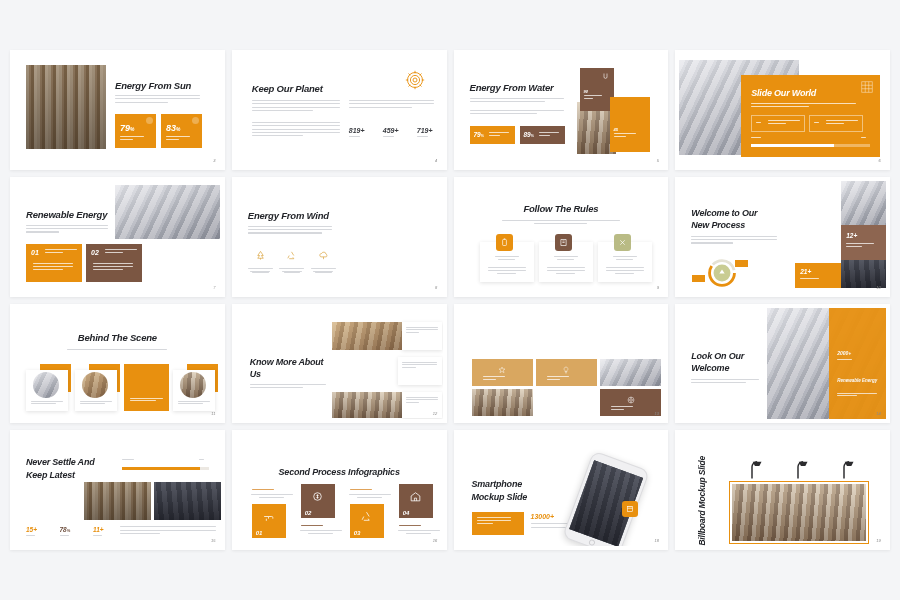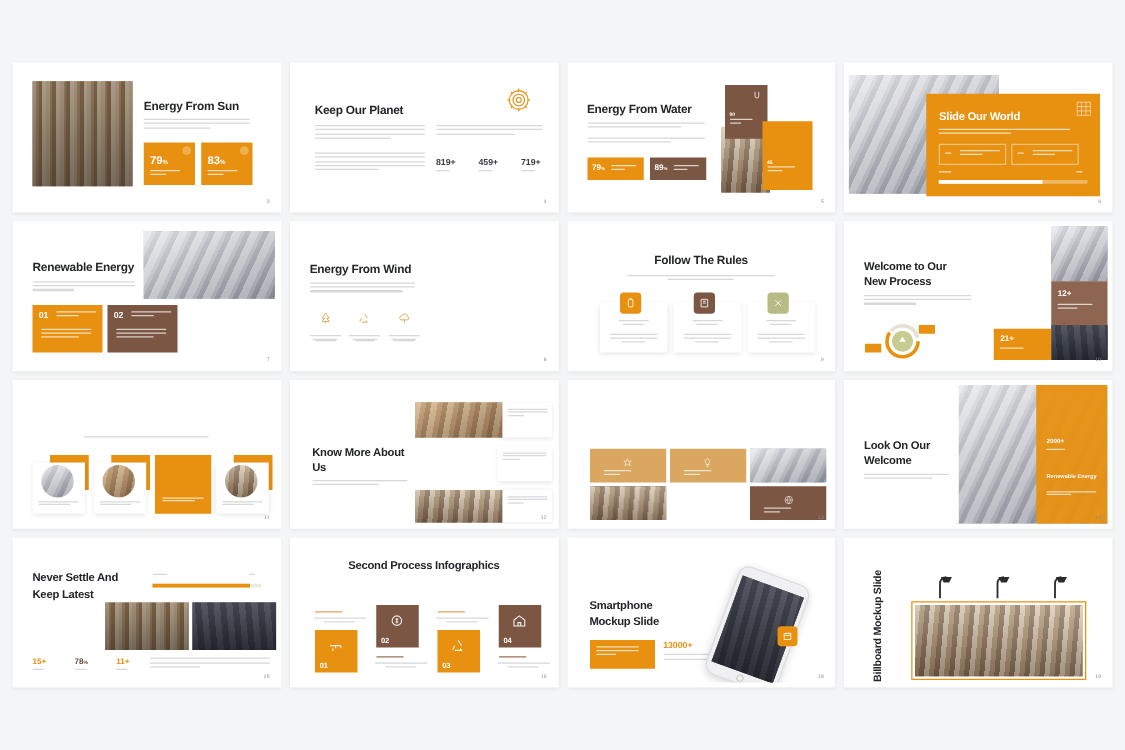--- a/index.html
+++ b/index.html
@@ -10,20 +10,21 @@
     overflow: hidden;
   }
   .grid {
     position: absolute;
     left: 10px; top: 50px;
     width: 880px; height: 500px;
     display: grid;
     grid-template-columns: repeat(4, 1fr);
     grid-template-rows: repeat(4, 1fr);
     gap: 7px 7px;
+    font-style: italic;
   }
   .slide {
     background: #ffffff;
     position: relative;
     overflow: hidden;
     box-shadow: 0 1px 3px rgba(0,0,0,0.07);
   }
   .inner {
     position: absolute;
     left: 4px; top: 4px; right: 4px; bottom: 4px;
@@ -458,20 +459,21 @@
         <path d="M18 14l3 4.5h-6z" fill="#fff"></path>
       </svg>
       <div class="orange" style="position:absolute;left:13px;top:94px;width:13px;height:7px;"></div>
       <div class="orange" style="position:absolute;left:56px;top:79px;width:13px;height:7px;"></div>
       <div class="pg">10</div>
     </div>
   </div>
 
   <div class="slide">
     <div class="inner">
+      <div class="h1" style="position:absolute;left:0;right:0;top:24px;font-size:9.5px;text-align:center;">Behind The Scene</div>
       <div class="lorem" style="position:absolute;left:53px;top:41px;width:100px;">
           <span style="width:100%"></span>
         </div>
 
       <div style="position:absolute;left:12px;top:56px;width:45px;height:47px;">
         <div class="orange" style="position:absolute;left:14px;top:0;width:31px;height:28px;"></div>
         <div class="card-sh" style="position:absolute;left:0;top:6px;width:42px;height:41px;">
           <div class="ph p-office circ" style="position:absolute;left:7px;top:2px;width:26px;height:26px;"></div>
           <div class="gtxt" style="position:absolute;left:5px;top:31px;width:32px;">
               <span></span>
@@ -659,21 +661,21 @@
           <span></span>
           <span></span>
           <span style="width:42%"></span>
         </div>
       <div class="pg">15</div>
     </div>
   </div>
 
   <div class="slide">
     <div class="inner">
-      <div class="h1" style="position:absolute;left:0;right:0;top:12px;font-size:9px;text-align:center;line-height:1.4;padding:0 40px;">Second Process Infographics</div>
+      <div class="h1" style="position:absolute;left:0;right:0;top:32px;font-size:9px;text-align:center;line-height:1.4;padding:0 40px;">Second Process Infographics</div>
 
       <div style="position:absolute;left:13px;top:55px;width:46px;">
         <div class="gtxt" style="width:40px;margin:0 auto;">
             <span style="background:#e0a35a"></span>
           </div>
         <div class="gtxt" style="width:42px;margin:4px auto 0;">
             <span></span>
             <span style="width:60%;margin:0 auto"></span>
           </div>
         <div class="orange" style="position:relative;margin-top:6px;width:34px;height:34px;margin-left:3px;">

